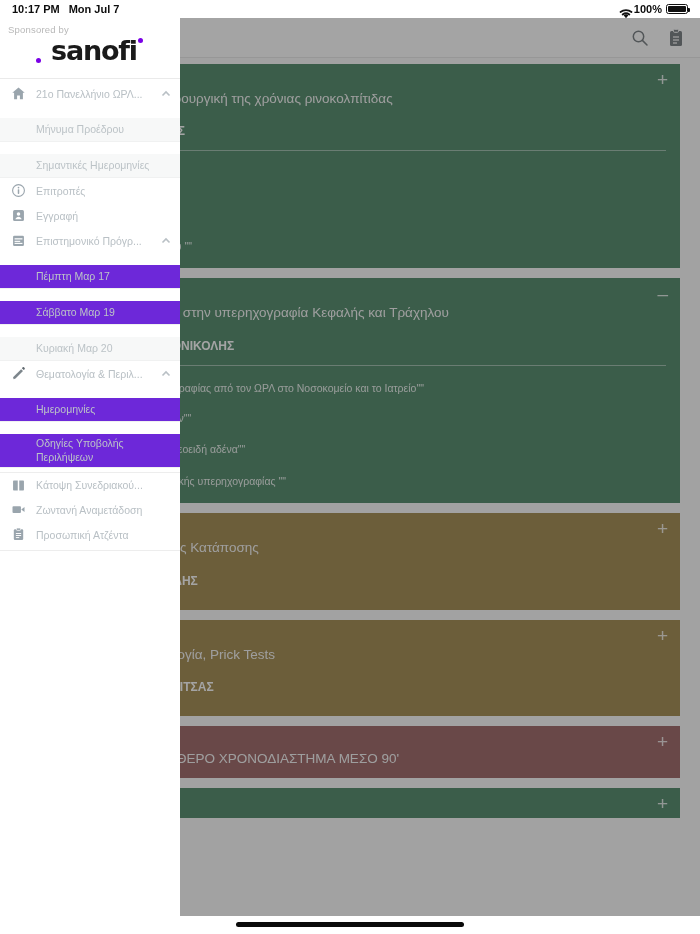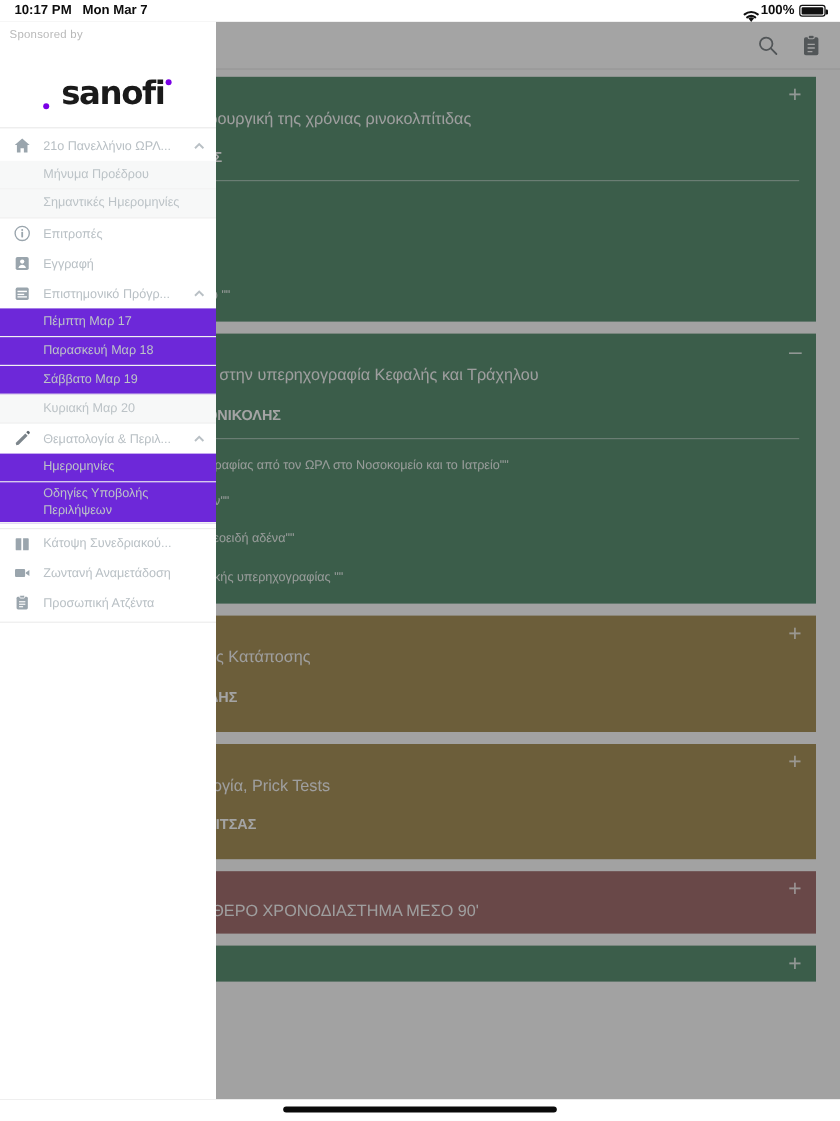--- a/index.html
+++ b/index.html
@@ -113,21 +113,21 @@
     overflow: hidden;
   }
   .sponsor {
     padding: 6px 0 12px 8px;
     border-bottom: 1px solid #eaeaea;
   }
   .sponsor-label {
     font-size: 9.5px; color: #b8b8b8; letter-spacing: .2px;
   }
   .sponsor-logo {
-    margin-top: 28px; text-align: center;
+    margin-top: 0; text-align: center;
     font-size: 27px; font-weight: bold; letter-spacing: -1.2px;
     color: #1a1a1a; position: relative; display: block;
     font-family: "DejaVu Sans", sans-serif;
   }
   .sponsor-logo .dot-top {
     position: absolute; width: 5px; height: 5px; border-radius: 50%;
     background: #7a00e6; right: 37px; top: 3px;
   }
   .sponsor-logo .dot-bot {
     position: absolute; width: 5px; height: 5px; border-radius: 50%;
@@ -154,20 +154,21 @@
   .chev {
     width: 12px; height: 12px; flex: 0 0 12px; color: #b9c0c5;
   }
   .chev svg { width: 12px; height: 12px; display:block; stroke: #b9c0c5; fill: none; stroke-width: 1.6; }
 
   .sub-row {
     height: 24px; display: flex; align-items: center;
     padding-left: 36px;
     background: #f7f8f8;
     border-bottom: 1px solid #f0f1f1;
+    margin-top: 12px;
   }
   .sub-row.plain { background: #6d28d9; border-bottom: 1px solid #f0f1f1; }
   .sub-row.two { height: 34px; }
   .sub-label {
     font-size: 10.5px; color: #bcc3c7; line-height: 1.25;
     white-space: pre-line;
   }
   .nav-sep { height: 1px; background: #ededed; margin: 3px 0; }
   .group-top { border-top: 1px solid #ededed; }
 
@@ -180,21 +181,21 @@
   }
 </style>
 </head>
 <body>
 
 <div id="app">
 
   <div class="statusbar">
     <div class="sb-left">
       <span>10:17 PM</span>
-      <span>Mon Mar 7</span>
+      <span>Mon Jul 7</span>
     </div>
     <div class="sb-right">
       <span class="ic" style="width:14px;height:12px">
         <svg viewBox="0 0 16 12" width="14" height="12">
             <path d="M8 10.2l1.9-2.4a3 3 0 0 0-3.8 0L8 10.2z" fill="#111"></path>
             <path d="M3.6 5.2a7 7 0 0 1 8.8 0" stroke="#111" stroke-width="1.4" fill="none" stroke-linecap="round"></path>
             <path d="M5.3 7.2a4.5 4.5 0 0 1 5.4 0" stroke="#111" stroke-width="1.4" fill="none" stroke-linecap="round"></path>
           </svg>
       </span>
       <span>100%</span>
@@ -370,23 +371,20 @@
           <svg viewBox="0 0 12 12">
               <polyline points="2.5,7.5 6,4 9.5,7.5"></polyline>
             </svg>
         </span>
       </div>
 
       <div class="sub-row plain">
         <span class="sub-label">Πέμπτη Μαρ 17</span>
       </div>
       <div class="sub-row plain">
-        <span class="sub-label">Παρασκευή Μαρ 18</span>
-      </div>
-      <div class="sub-row plain">
         <span class="sub-label">Σάββατο Μαρ 19</span>
       </div>
       <div class="sub-row">
         <span class="sub-label">Κυριακή Μαρ 20</span>
       </div>
 
       <div class="nav-row tall">
         <span class="nav-ic">
           <svg viewBox="0 0 16 16">
               <path d="M2.2 12l.6 2 2-.6 8-8-2-2z" fill="#7d868c"></path>

